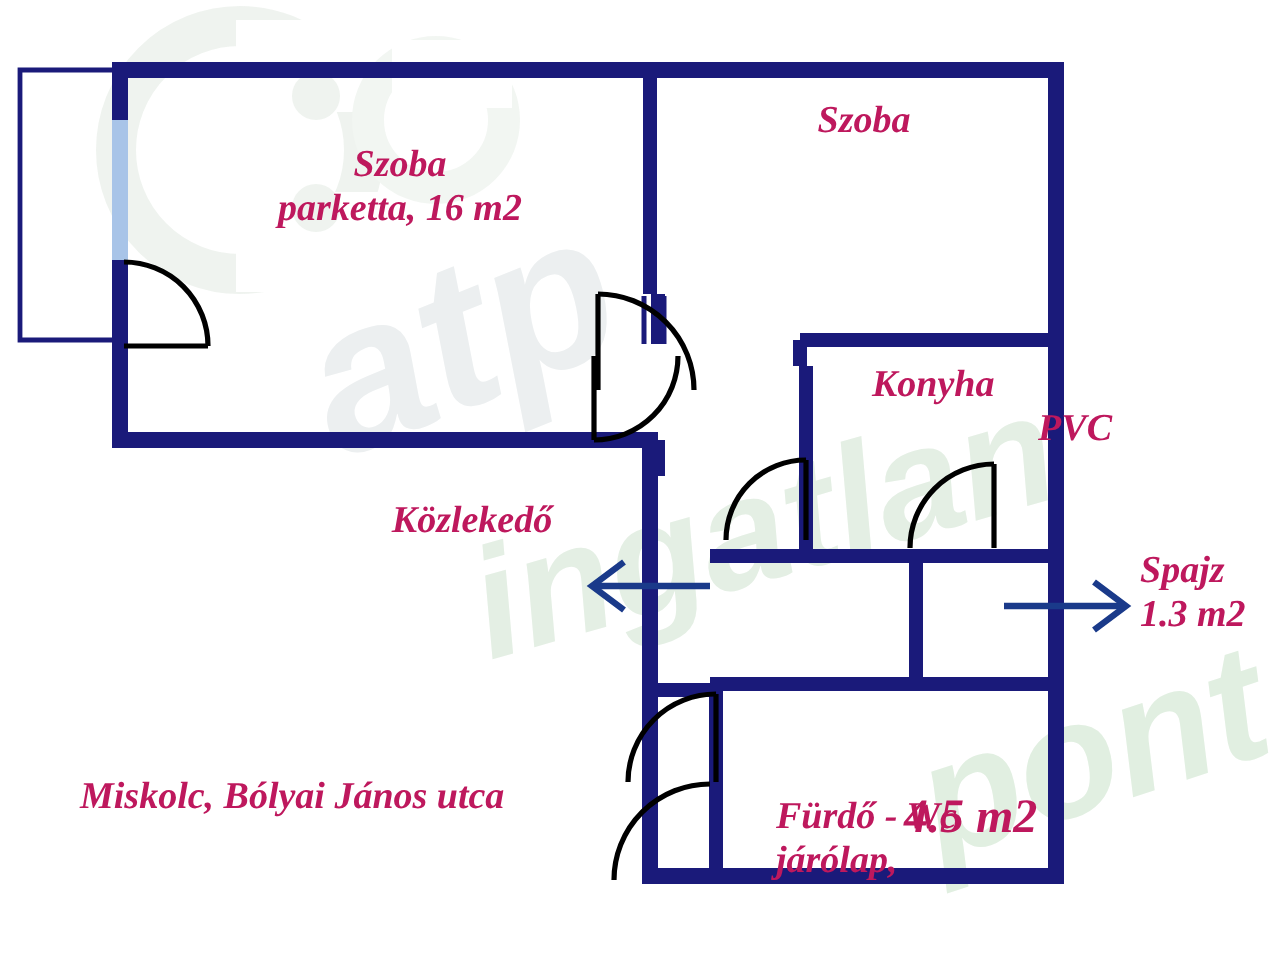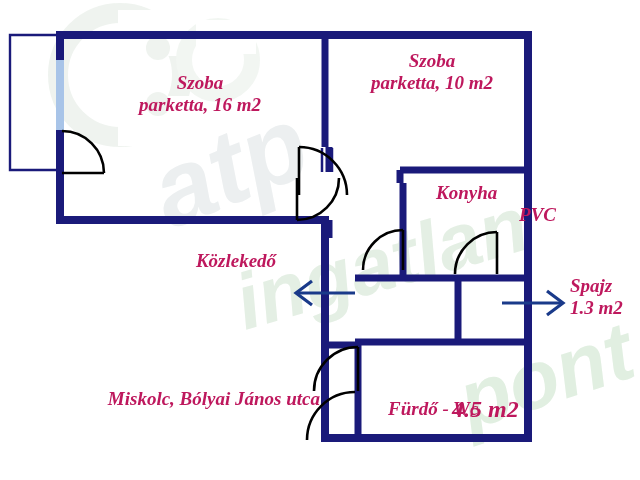--- a/index.html
+++ b/index.html
@@ -151,41 +151,41 @@
     </g>
   </svg>
 
   <div class="lbl lbl-room" style="left:100px; top:72px; width:200px;">
     <span class="lbl-line">Szoba</span>
     <span class="lbl-line">parketta, 16 m2</span>
   </div>
 
   <div class="lbl lbl-room" style="left:337px; top:50px; width:190px;">
     <span class="lbl-line">Szoba</span>
-    <span class="lbl-line">parketta, 10 m2</span>
   </div>
 
   <div class="lbl lbl-room" style="left:420px; top:182px; width:120px; text-align:left;margin-left:16px;">
     <span class="lbl-line">Konyha</span>
     <span class="lbl-line" style="padding-left:10px;text-align:right;">PVC</span>
   </div>
 
   <div class="lbl lbl-room" style="left:136px; top:250px; width:200px;">
     <span class="lbl-line">Közlekedő</span>
   </div>
 
   <div class="lbl lbl-room" style="left:570px; top:275px; width:80px; text-align:left;">
     <span class="lbl-line">Spajz</span>
     <span class="lbl-line">1.3 m2</span>
   </div>
 
   <div class="lbl lbl-room" style="left:388px; top:358px; width:150px; text-align:left;margin-top:40px;">
     <span class="lbl-line">Fürdő - Wc</span>
+    <span class="lbl-line">járólap,</span>
   </div>
   <div class="lbl lbl-small" style="left:452px; top:395px; width:90px; text-align:left;">
     <span class="lbl-line">4.5 m2</span>
   </div>
 
-  <div class="lbl lbl-addr" style="left:40px; top:388px; width:280px; text-align:right;">
+  <div class="lbl lbl-addr" style="left:40px; top:388px; width:280px; text-align:left;">
     <span class="lbl-line">Miskolc, Bólyai János utca</span>
   </div>
 
 </div>
 
 </body></html>

